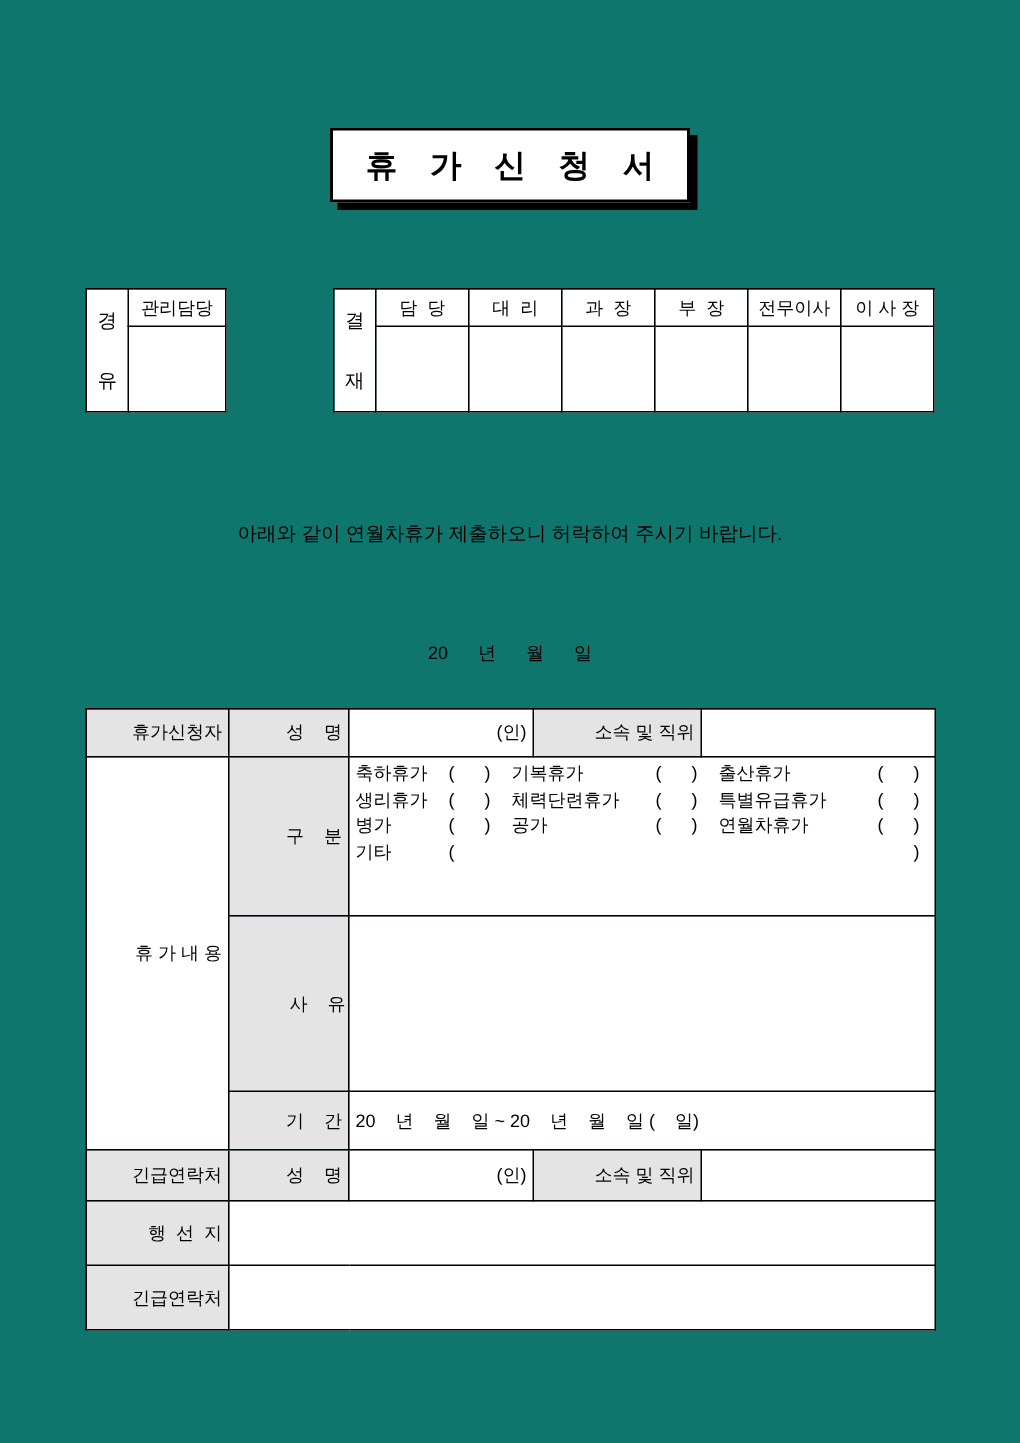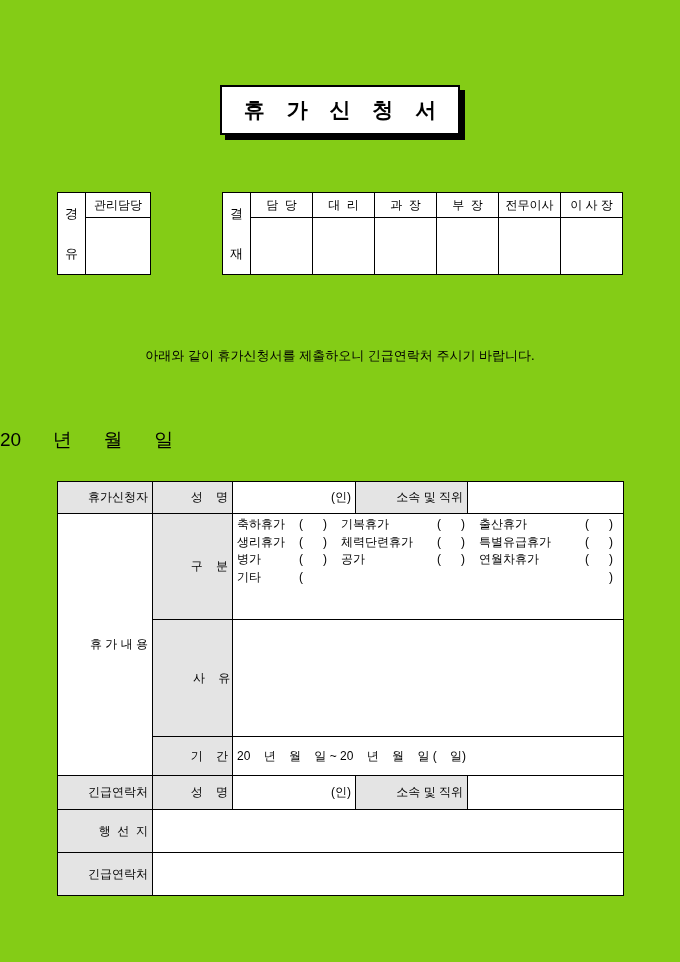--- a/index.html
+++ b/index.html
@@ -2,21 +2,21 @@
 <html style="--gray-bg: #e4e4e4; --title-shadow: #000000; --border: #000000;"><head>
 <meta charset="utf-8">
 <style>
   * { box-sizing: border-box; }
   html, body { margin: 0; padding: 0; background: #ffffff; }
   body {
     width: 680px; height: 962px;
     font-family: "Liberation Sans", "DejaVu Sans", sans-serif;
     color: #000;
   }
-  .page { width: 680px; height: 962px; overflow: hidden; background: #84cc16; }
+  .page { width: 680px; height: 962px; overflow: hidden; background: #0f766e; }
 
   
   .title-wrap { margin-top: 85px; text-align: center; }
   .title-box {
     display: inline-block;
     border: 2px solid #000;
     box-shadow: 5px 5px 0 var(--title-shadow, #000);
     padding: 9px 14px 9px 22px;
     font-size: 21px; font-weight: bold;
     letter-spacing: 8px;
@@ -34,21 +34,21 @@
     vertical-align: middle;
   }
   .head-cell { height: 25px; text-align: center; font-size: 12px; padding: 2px 2px; white-space: pre; vertical-align: middle; }
   .via-head { width: 65px; }
   .approval-table .head-cell { width: 62px; }
   .sign-cell { height: 57px; }
   .via-sign { width: 65px; }
 
   
   .intro { margin: 72px 0 0; font-size: 13px; text-align: center; white-space: pre; }
-  .date-line { margin: 62px 0 0; font-size: 19px; text-align: left; white-space: pre; }
+  .date-line { margin: 62px 0 0; font-size: 12px; text-align: center; white-space: pre; }
 
   
   .main-table {
     border-collapse: collapse; table-layout: fixed;
     width: 566px; margin: 28px 0 0 57px;
   }
   .main-table td { border: 1px solid #000; font-size: 12px; padding: 2px 4px; background: #fff; }
   .gray { background: var(--gray-bg, #e4e4e4) !important; }
   .label { text-align: right; white-space: pre; vertical-align: middle; }
   .r1 td { height: 32px; }
@@ -107,21 +107,21 @@
             <td class="sign-cell"></td>
             <td class="sign-cell"></td>
             <td class="sign-cell"></td>
             <td class="sign-cell"></td>
             <td class="sign-cell"></td>
           </tr>
       </tbody>
     </table>
   </div>
 
-  <p class="intro">아래와 같이 휴가신청서를 제출하오니 긴급연락처 주시기 바랍니다.</p>
+  <p class="intro">아래와 같이 연월차휴가 제출하오니 허락하여 주시기 바랍니다.</p>
 
   <p class="date-line">20      년      월      일</p>
 
   <table class="main-table">
     <colgroup>
       <col style="width:95px">
         <col style="width:80px">
         <col style="width:123px">
         <col style="width:112px">
         <col style="width:156px">

